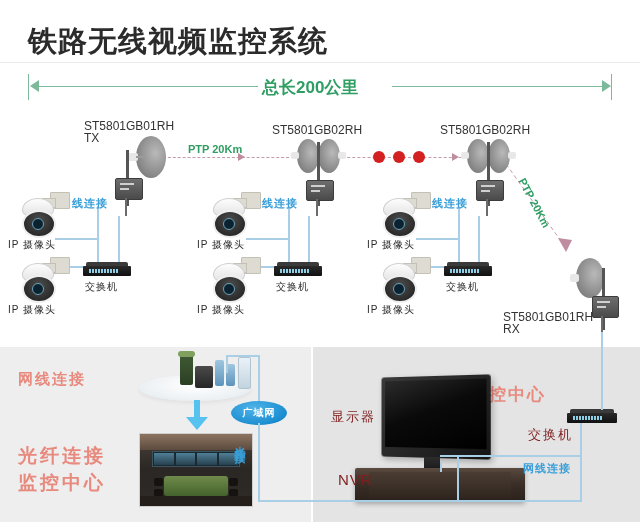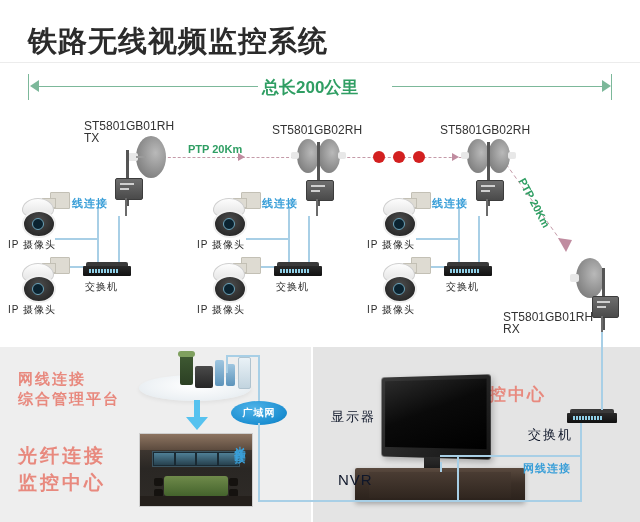--- a/index.html
+++ b/index.html
@@ -24,21 +24,21 @@
   
   #panel-left{left:0px;top:347px;width:311px;height:175px;background:#eeeeee;}
   #panel-right{left:313px;top:347px;width:327px;height:175px;background:#e4e4e4;}
 
   
   .lbl{font-size:12px;color:#333;white-space:nowrap;line-height:12px;}
   .lbl-cn{font-size:10px;color:#2b2b2b;white-space:nowrap;letter-spacing:1px;}
   .lbl-blue{font-size:11px;color:#3a9fd8;white-space:nowrap;letter-spacing:1px;font-weight:600;}
   .lbl-green{font-size:11px;color:#2f9e63;white-space:nowrap;font-weight:700;}
   .lbl-salmon{font-size:15px;color:#e8897e;white-space:nowrap;letter-spacing:2px;font-weight:600;}
-  .lbl-dark{font-size:13px;color:#0f172a;white-space:nowrap;letter-spacing:2px;}
+  .lbl-dark{font-size:13px;color:#7f1d1d;white-space:nowrap;letter-spacing:2px;}
 
   
   .cab-h{position:absolute;height:2px;background:#a8cfe6;}
   .cab-v{position:absolute;width:2px;background:#a8cfe6;}
 
   
   .rf{position:absolute;height:0;border-top:1px dashed #c49aa8;}
   .rf-arrow{position:absolute;width:0;height:0;border-top:4px solid transparent;border-bottom:4px solid transparent;border-left:7px solid #c08ca0;}
 
   
@@ -338,21 +338,20 @@
         <i></i>
         <i></i>
     </div>
   </div>
   <div class="abs lbl-cn" style="left:446px;top:280px;">交换机</div>
 
   <div class="abs" id="panel-left"></div>
   <div class="abs" id="panel-right"></div>
 
   <div class="abs lbl-salmon" style="left:18px;top:370px;">网线连接</div>
-  <div class="abs lbl-salmon" style="left:18px;top:390px;">综合管理平台</div>
 
   <div class="abs" id="plat-disc"></div>
 
   <div class="abs svr" style="left:180px;top:355px;width:13px;height:30px;background:linear-gradient(180deg,#3f5a33,#2b3f23);"></div>
   <div class="abs svr" style="left:178px;top:351px;width:17px;height:6px;border-radius:3px;background:#7fa05f;"></div>
   <div class="abs svr" style="left:195px;top:366px;width:18px;height:22px;background:linear-gradient(180deg,#4a4a4a,#262626);"></div>
   <div class="abs svr" style="left:215px;top:360px;width:9px;height:26px;background:linear-gradient(180deg,#9fc6e0,#5d94bb);"></div>
   <div class="abs svr" style="left:226px;top:364px;width:9px;height:22px;background:linear-gradient(180deg,#9fc6e0,#5d94bb);"></div>
   <div class="abs svr" style="left:238px;top:357px;width:11px;height:30px;background:linear-gradient(180deg,#eaf2f7,#c2d4df);border:1px solid #b0c3cf;"></div>
 

